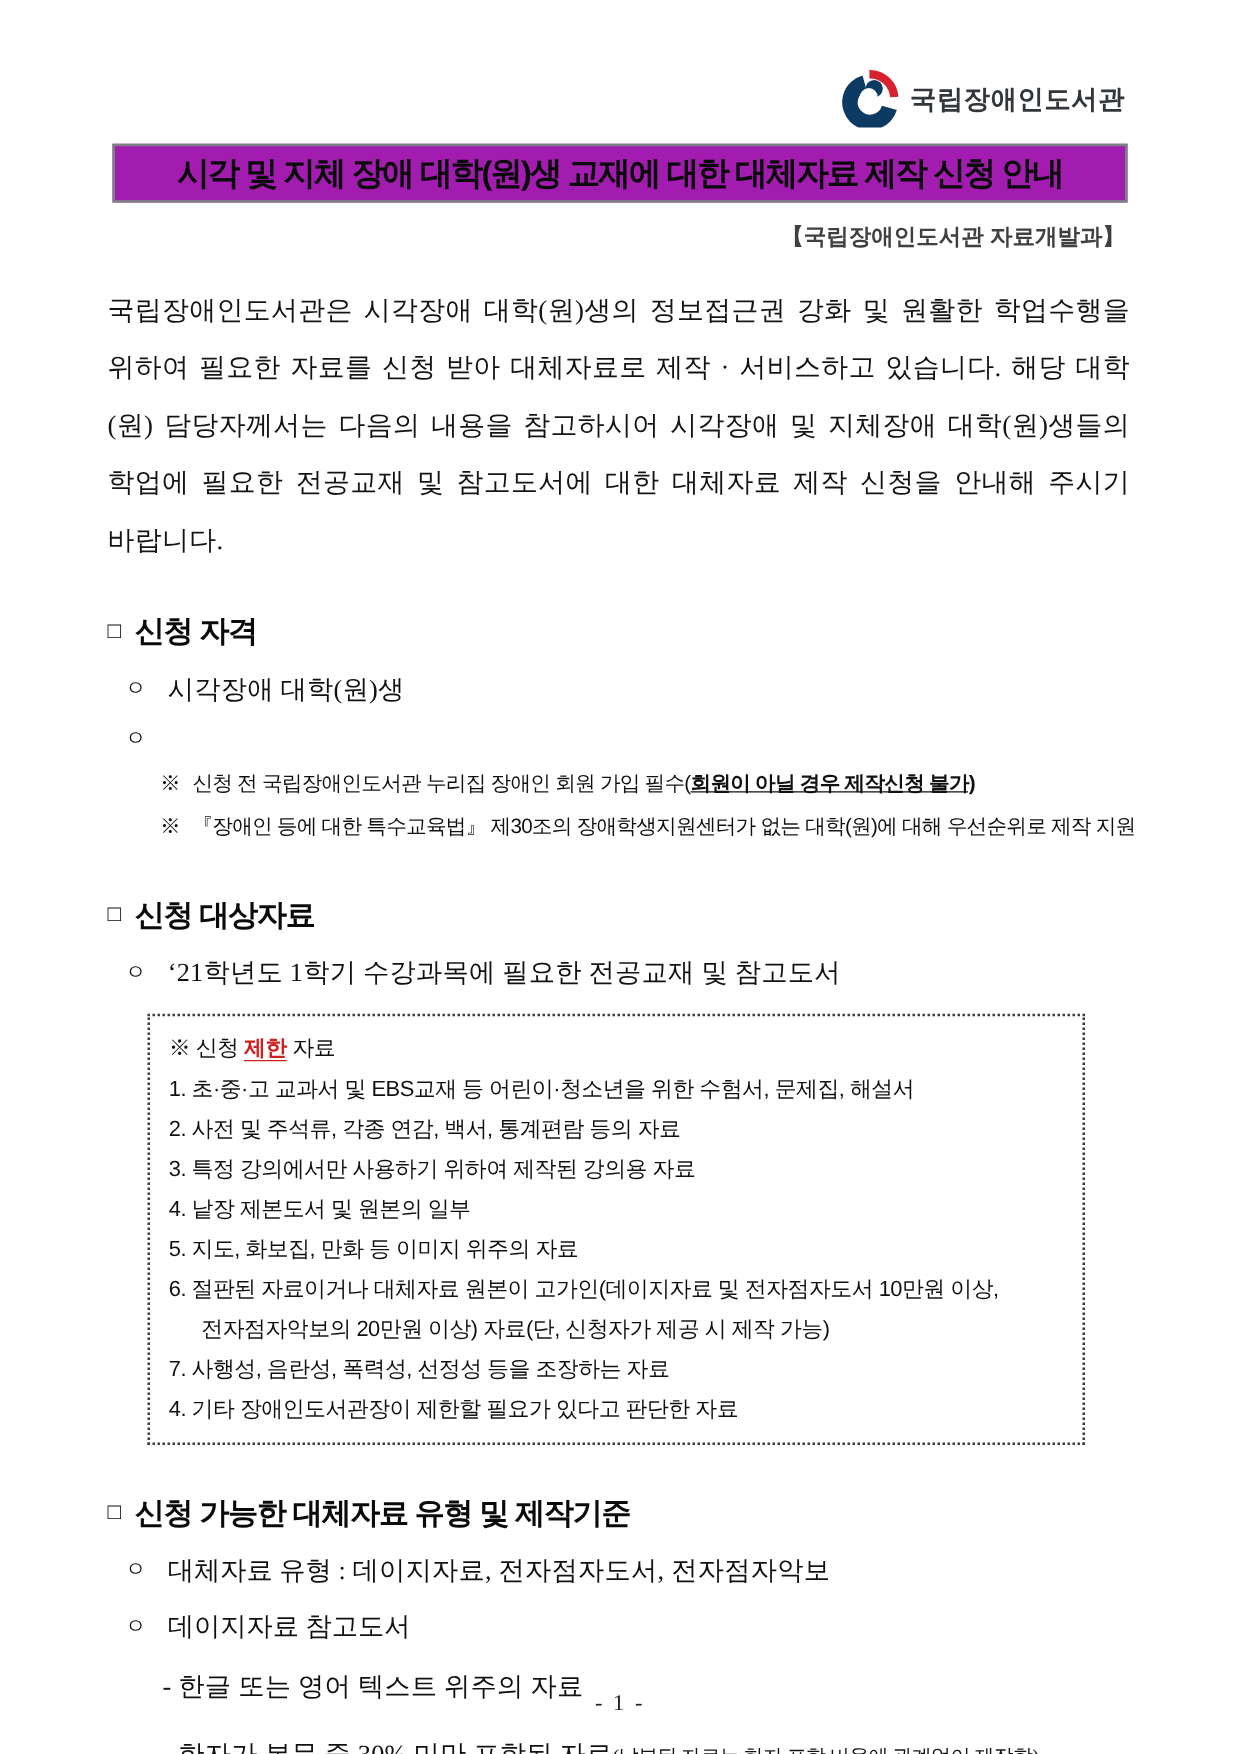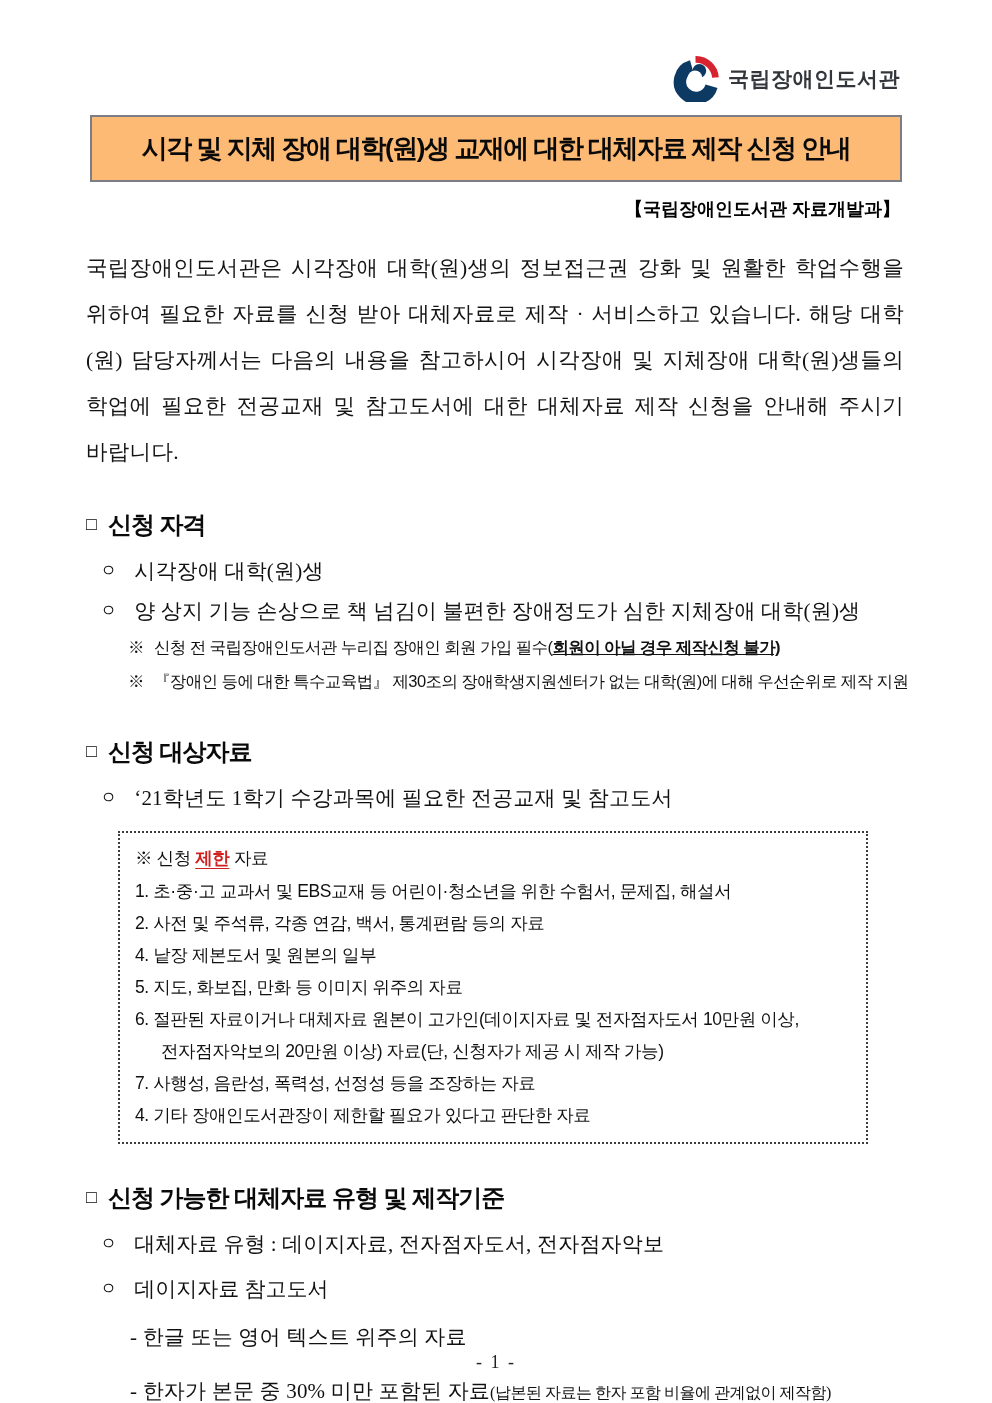--- a/index.html
+++ b/index.html
@@ -26,43 +26,43 @@
     font-family: "Liberation Sans", sans-serif;
     font-weight: bold;
     font-size: 21px;
     color: #33373b;
     letter-spacing: 0.5px;
   }
 
   
   .title-box {
     margin: 13px 90px 0 90px;
-    height: 67px;
-    background: #fdba74;
+    height: 47px;
+    background: #a21caf;
     border: 2px solid #7d7d85;
     display: flex;
     align-items: center;
     justify-content: center;
   }
   .title-box .title-text {
     font-family: "Liberation Sans", sans-serif;
     font-weight: bold;
     font-size: 26px;
     letter-spacing: -1.5px;
     color: #0a0a0a;
     white-space: nowrap;
   }
 
   .dept {
     margin: 15px 92px 0 0;
     text-align: right;
     font-family: "Liberation Sans", sans-serif;
     font-weight: bold;
     font-size: 18px;
-    color: #000000;
+    color: #404040;
   }
 
   
   .intro {
     margin: 24px 88px 0 86px;
     font-size: 21.5px;
     line-height: 46px;
     text-align: justify;
     word-break: keep-all;
     letter-spacing: 0.3px;
@@ -195,21 +195,20 @@
   <div class="sec-title">
     <span class="sq">□</span>
     <span>신청 자격</span>
   </div>
   <div class="o-item">
     <span class="o">ㅇ</span>
     <span>시각장애 대학(원)생</span>
   </div>
   <div class="o-item tight">
     <span class="o">ㅇ</span>
-    <span>양 상지 기능 손상으로 책 넘김이 불편한 장애정도가 심한 지체장애 대학(원)생</span>
   </div>
   <div class="note">
     <span class="mark">※</span>
     <span><span>신청 전 국립장애인도서관 누리집 장애인 회원 가입 필수(</span><span class="em">회원이 아닐 경우 제작신청 불가)</span></span>
   </div>
   <div class="note">
     <span class="mark">※</span>
     <span>『장애인 등에 대한 특수교육법』 제30조의 장애학생지원센터가 없는 대학(원)에 대해 우선순위로 제작 지원</span>
   </div>
 
@@ -222,20 +221,21 @@
     <span>‘21학년도 1학기 수강과목에 필요한 전공교재 및 참고도서</span>
   </div>
 
   <div class="restrict-box">
     <div class="box-head">
       <span>※</span>
       <span>신청 </span><span class="em">제한</span><span> 자료</span>
     </div>
     <div class="box-item">1. 초·중·고 교과서 및 EBS교재 등 어린이·청소년을 위한 수험서, 문제집, 해설서</div>
     <div class="box-item">2. 사전 및 주석류, 각종 연감, 백서, 통계편람 등의 자료</div>
+    <div class="box-item">3. 특정 강의에서만 사용하기 위하여 제작된 강의용 자료</div>
     <div class="box-item">4. 낱장 제본도서 및 원본의 일부</div>
     <div class="box-item">5. 지도, 화보집, 만화 등 이미지 위주의 자료</div>
     <div class="box-item">6. 절판된 자료이거나 대체자료 원본이 고가인(데이지자료 및 전자점자도서 10만원 이상, 전자점자악보의 20만원 이상) 자료(단, 신청자가 제공 시 제작 가능)</div>
     <div class="box-item">7. 사행성, 음란성, 폭력성, 선정성 등을 조장하는 자료</div>
     <div class="box-item">4. 기타 장애인도서관장이 제한할 필요가 있다고 판단한 자료</div>
   </div>
 
   <div class="sec-title" style="margin-top:38px;">
     <span class="sq">□</span>
     <span>신청 가능한 대체자료 유형 및 제작기준</span>

